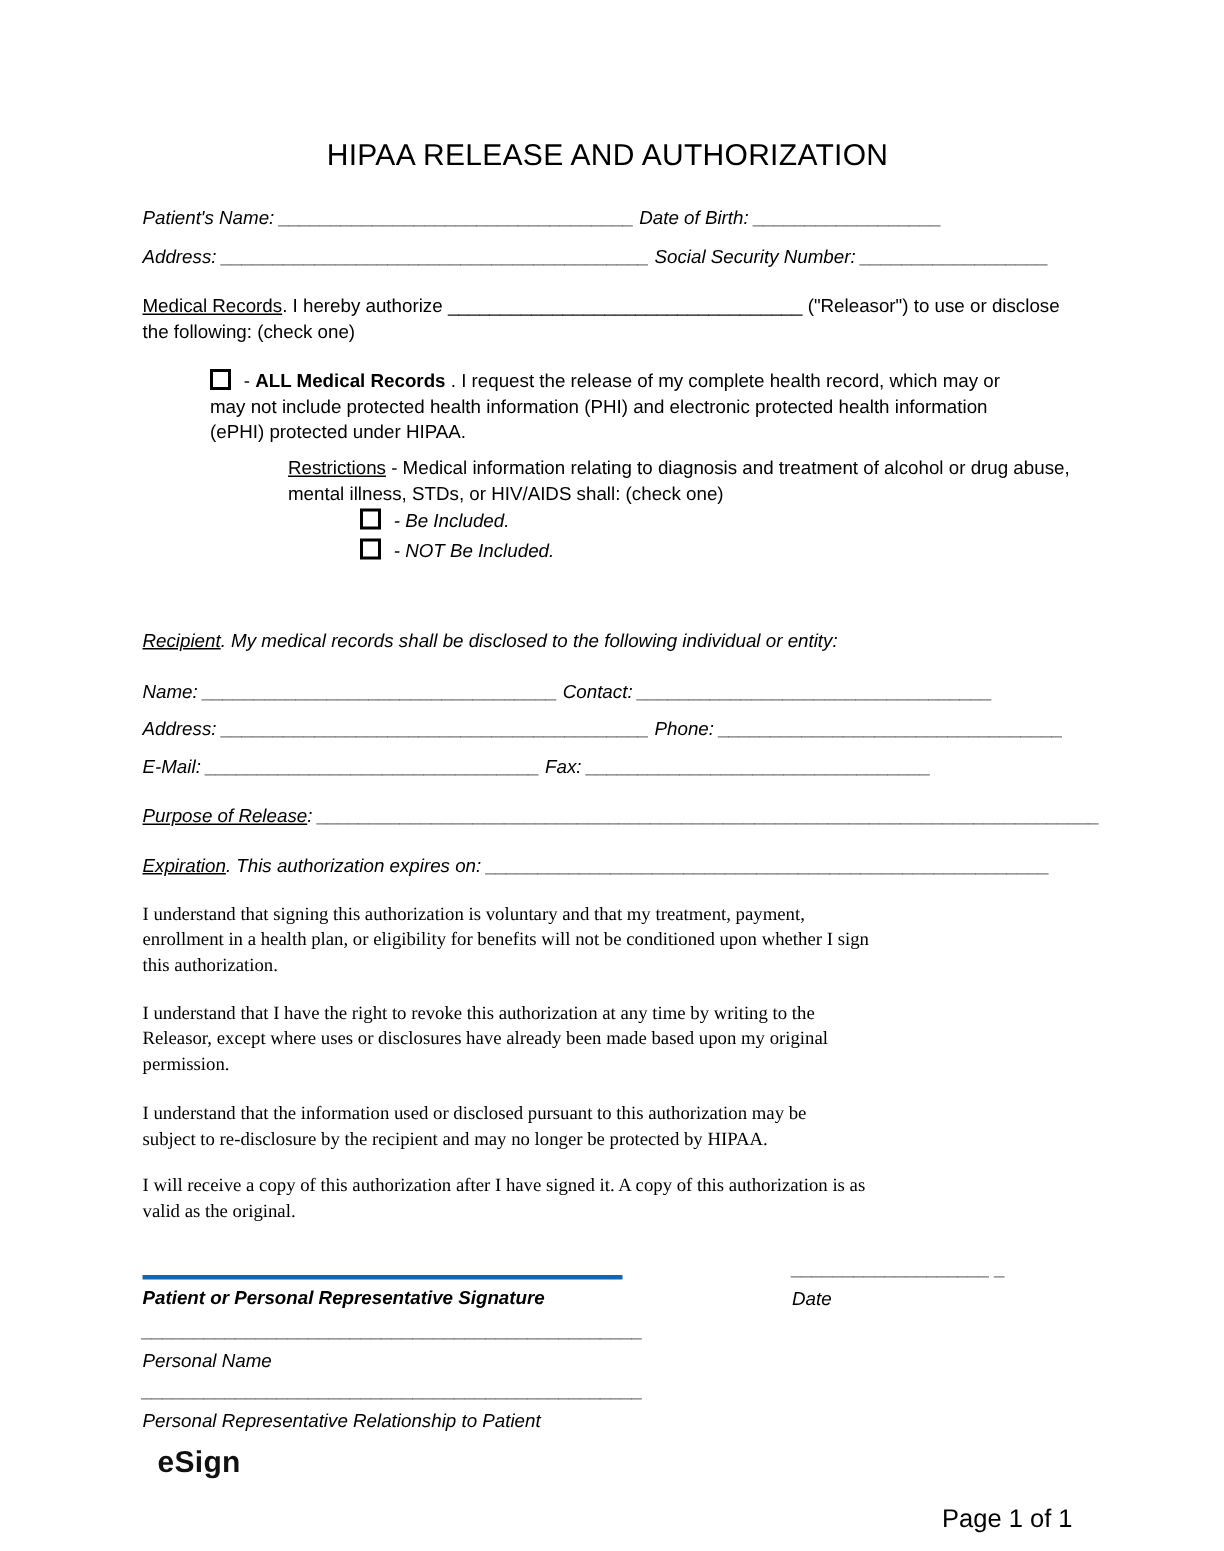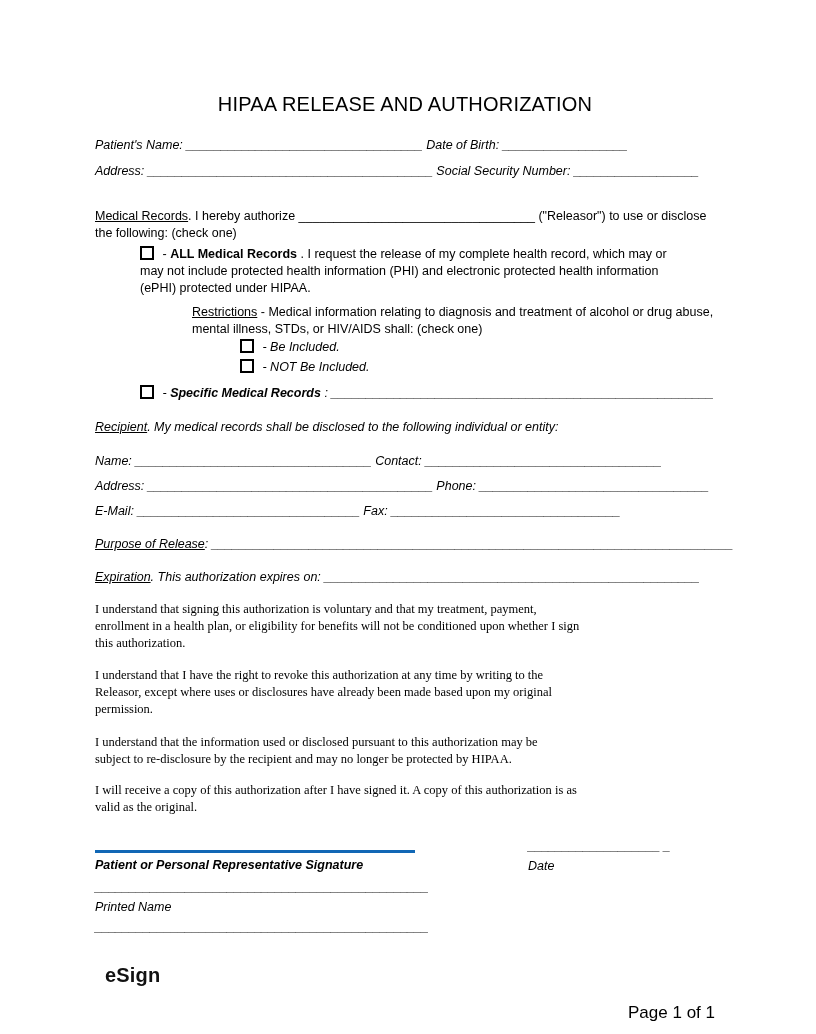--- a/index.html
+++ b/index.html
@@ -99,21 +99,21 @@
       <span class="blank">__________________</span>
     </div>
 
     <div class="row" style="top:163px">
       <span>Address:</span>
       <span class="blank">_________________________________________</span>
       <span>Social Security Number:</span>
       <span class="blank">__________________</span>
     </div>
 
-    <div class="para" style="top:208px"><span class="u">Medical Records</span><span>. I hereby authorize</span>
+    <div class="para" style="top:196px"><span class="u">Medical Records</span><span>. I hereby authorize</span>
       <span class="blank">__________________________________</span>
       <span>("Releasor") to use or disclose the following: (check one)</span>
     </div>
 
     <div class="para" style="top:246px; left:45px; width:548px">
       <span class="checkbox"></span>
       <span>-</span>
       <b>ALL Medical Records</b><span> . I request the release of my complete health record, which may or may not include protected health information (PHI) and electronic protected health information (ePHI) protected under HIPAA.</span>
     </div>
 
@@ -122,26 +122,20 @@
     <div class="row" style="top:339px; left:145px">
       <span class="checkbox"></span>
       <span>- Be Included.</span>
     </div>
 
     <div class="row" style="top:359px; left:145px">
       <span class="checkbox"></span>
       <span>- NOT Be Included.</span>
     </div>
 
-    <div class="row" style="top:385px; left:45px">
-      <span class="checkbox"></span>
-      <span>-</span>
-      <b>Specific Medical Records</b><span> :</span>
-      <span class="blank">_______________________________________________________</span>
-    </div>
 
     <div class="row" style="top:419px"><span class="u">Recipient</span><span>. My medical records shall be disclosed to the following individual or entity:</span></div>
 
     <div class="row" style="top:453px">
       <span>Name:</span>
       <span class="blank">__________________________________</span>
       <span>Contact:</span>
       <span class="blank">__________________________________</span>
     </div>
 
@@ -189,21 +183,22 @@
       <div class="pline">valid as the original.</div>
     </div>
 
     <div class="sig-line-blue"></div>
     <div class="row bold-label" style="top:857px">Patient or Personal Representative Signature</div>
 
     <div class="row" style="top:838px; left:433px">___________________ _</div>
     <div class="row" style="top:858px; left:433px">Date</div>
 
     <div class="row blank" style="top:879px">________________________________________________</div>
-    <div class="row" style="top:899px">Printed Name</div>
+    <div class="row" style="top:899px">Personal Name</div>
 
     <div class="row blank" style="top:919px">________________________________________________</div>
+    <div class="row" style="top:939px">Personal Representative Relationship to Patient</div>
 
     <div class="footer-logo">eSign</div>
     <div class="footer-page">Page 1 of 1</div>
 
   </div>
 </div>
 
 </body></html>

